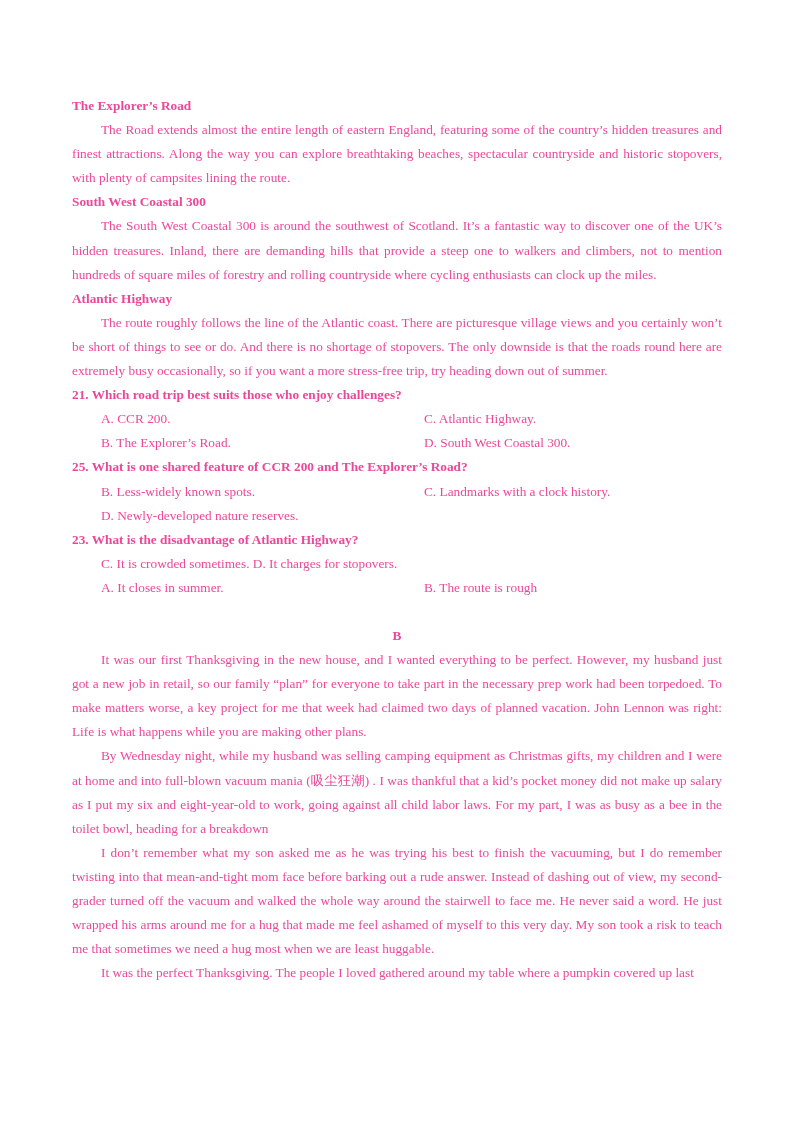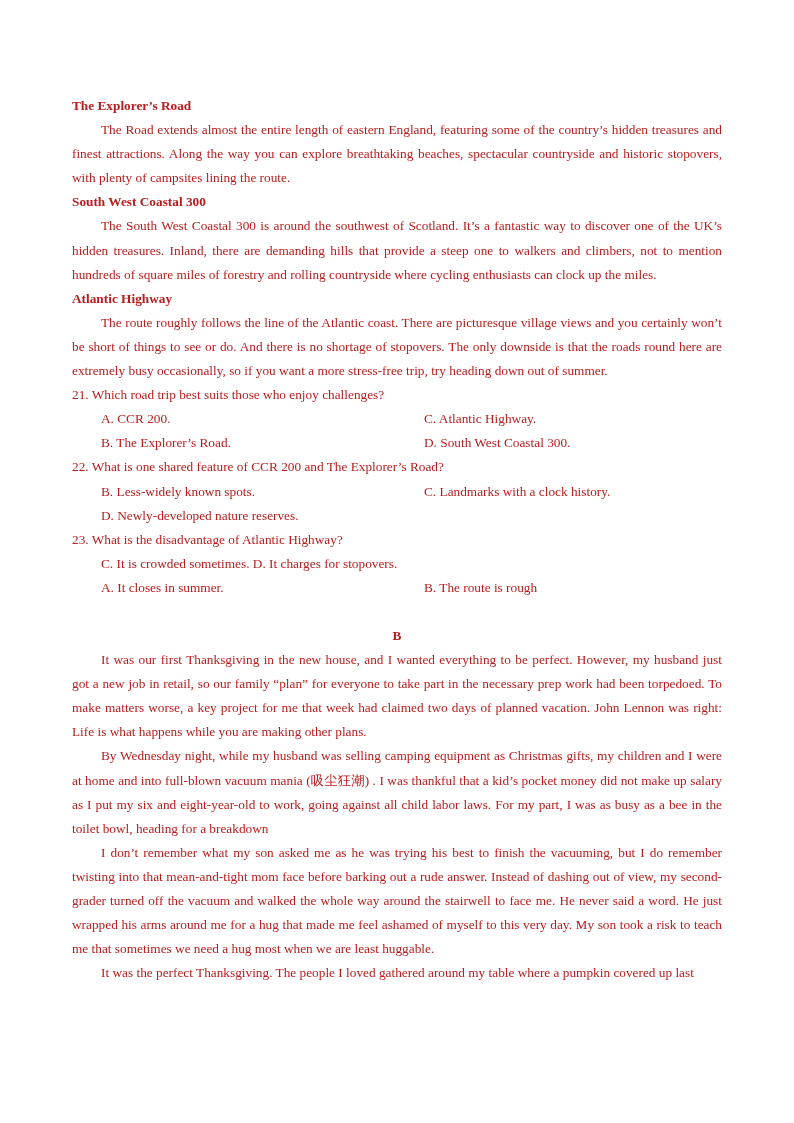--- a/index.html
+++ b/index.html
@@ -1,24 +1,24 @@
 <!DOCTYPE html>
 <html><head>
   <meta charset="utf-8">
   <style>
     html, body { margin: 0; padding: 0; background: #ffffff; }
     body { width: 794px; height: 1123px; position: relative; overflow: hidden; }
     .page {
       position: absolute; left: 72px; top: 94px; width: 650px;
       font-family: "Liberation Serif", "DejaVu Serif", serif;
-      font-size: 13.3px; color: #b91c1c; line-height: 24.1px;
+      font-size: 13.3px; color: #ec4899; line-height: 24.1px;
     }
     .heading { font-weight: bold; margin: 0; }
     .para { margin: 0; text-indent: 29px; text-align: justify; text-align-last: left; }
-    .q { margin: 0; }
+    .q { margin: 0; font-weight: bold; }
     .opts { display: grid; grid-template-columns: 323px 1fr; margin: 0; padding-left: 29px; }
     .opts span { white-space: nowrap; font-family: Liberation Serif, serif; }
     .opts.single { display: block; }
     .section-label { font-weight: bold; text-align: center; margin: 0; padding-top: 24px; }
   </style>
 </head>
 <body>
 
 <div class="page">
 
@@ -35,21 +35,21 @@
     <p class="q">21. Which road trip best suits those who enjoy challenges?</p>
     <div class="opts">
       <span>A. CCR 200.</span>
       <span>C. Atlantic Highway.</span>
       <span>B. The Explorer’s Road.</span>
       <span>D. South West Coastal 300.</span>
     </div>
   </div>
 
   <div>
-    <p class="q">22. What is one shared feature of CCR 200 and The Explorer’s Road?</p>
+    <p class="q">25. What is one shared feature of CCR 200 and The Explorer’s Road?</p>
     <div class="opts">
       <span>B. Less-widely known spots.</span>
       <span>C. Landmarks with a clock history.</span>
       <span>D. Newly-developed nature reserves.</span>
     </div>
   </div>
 
   <div>
     <p class="q">23. What is the disadvantage of Atlantic Highway?</p>
     <div class="opts single">

